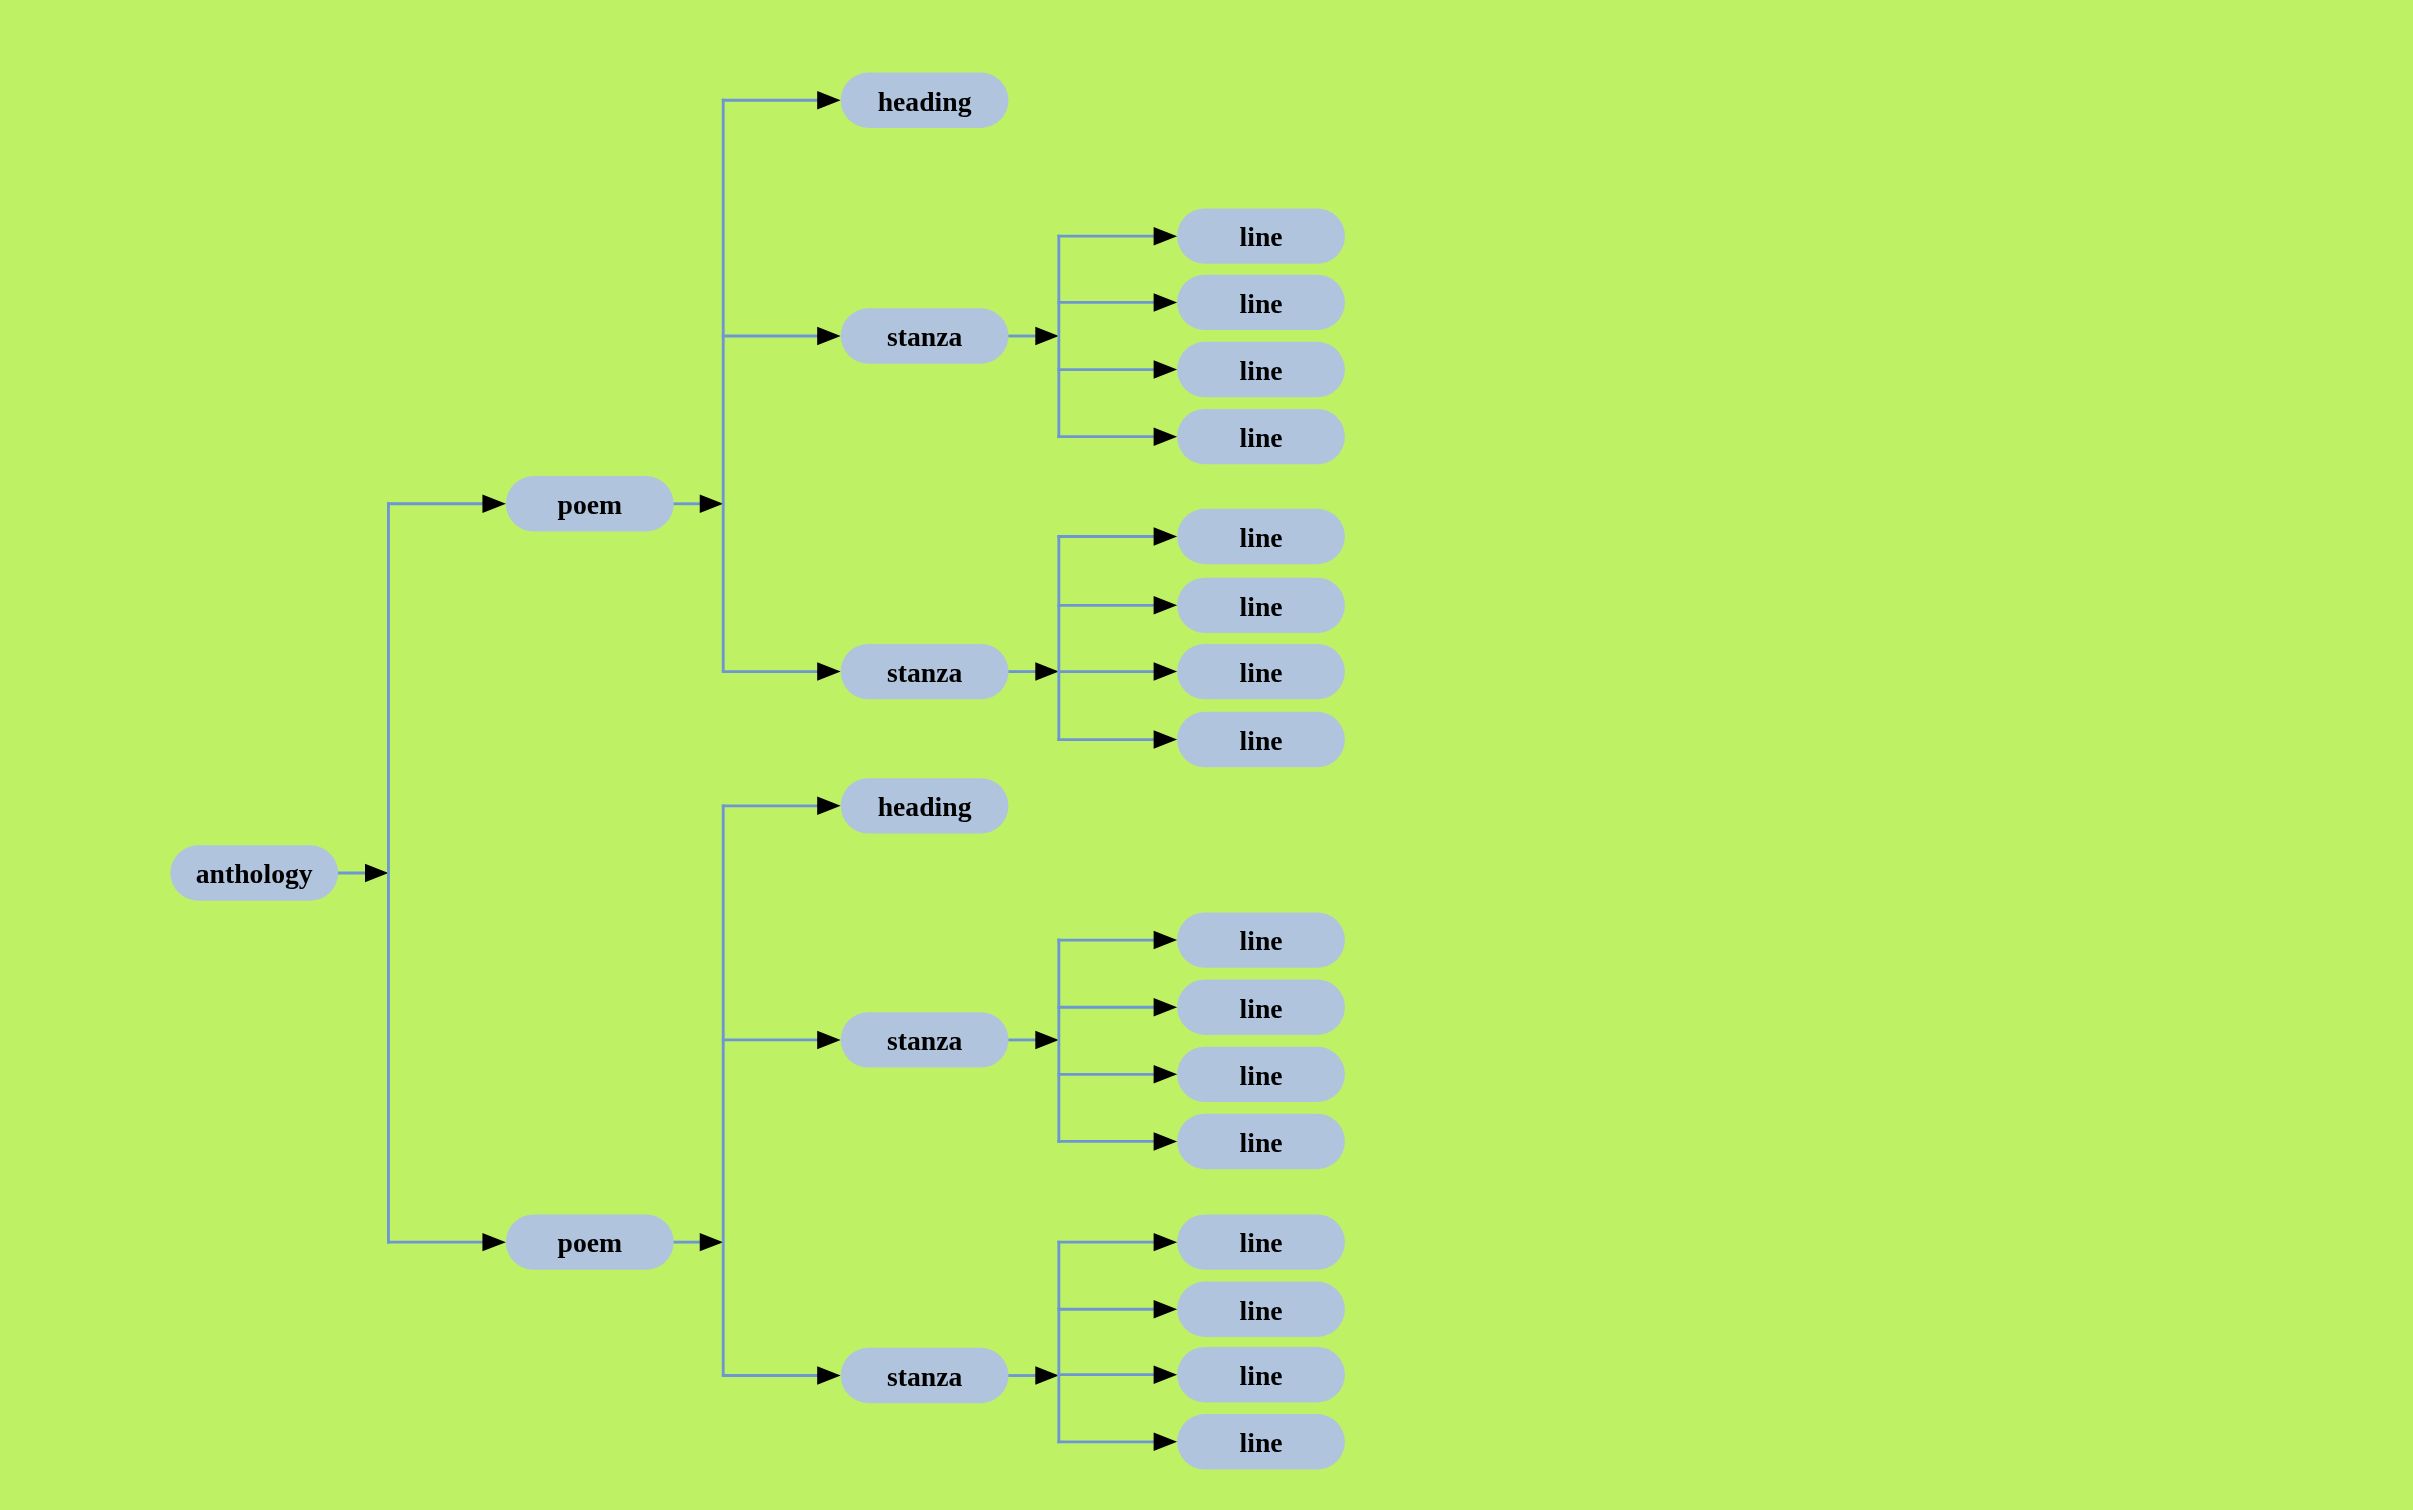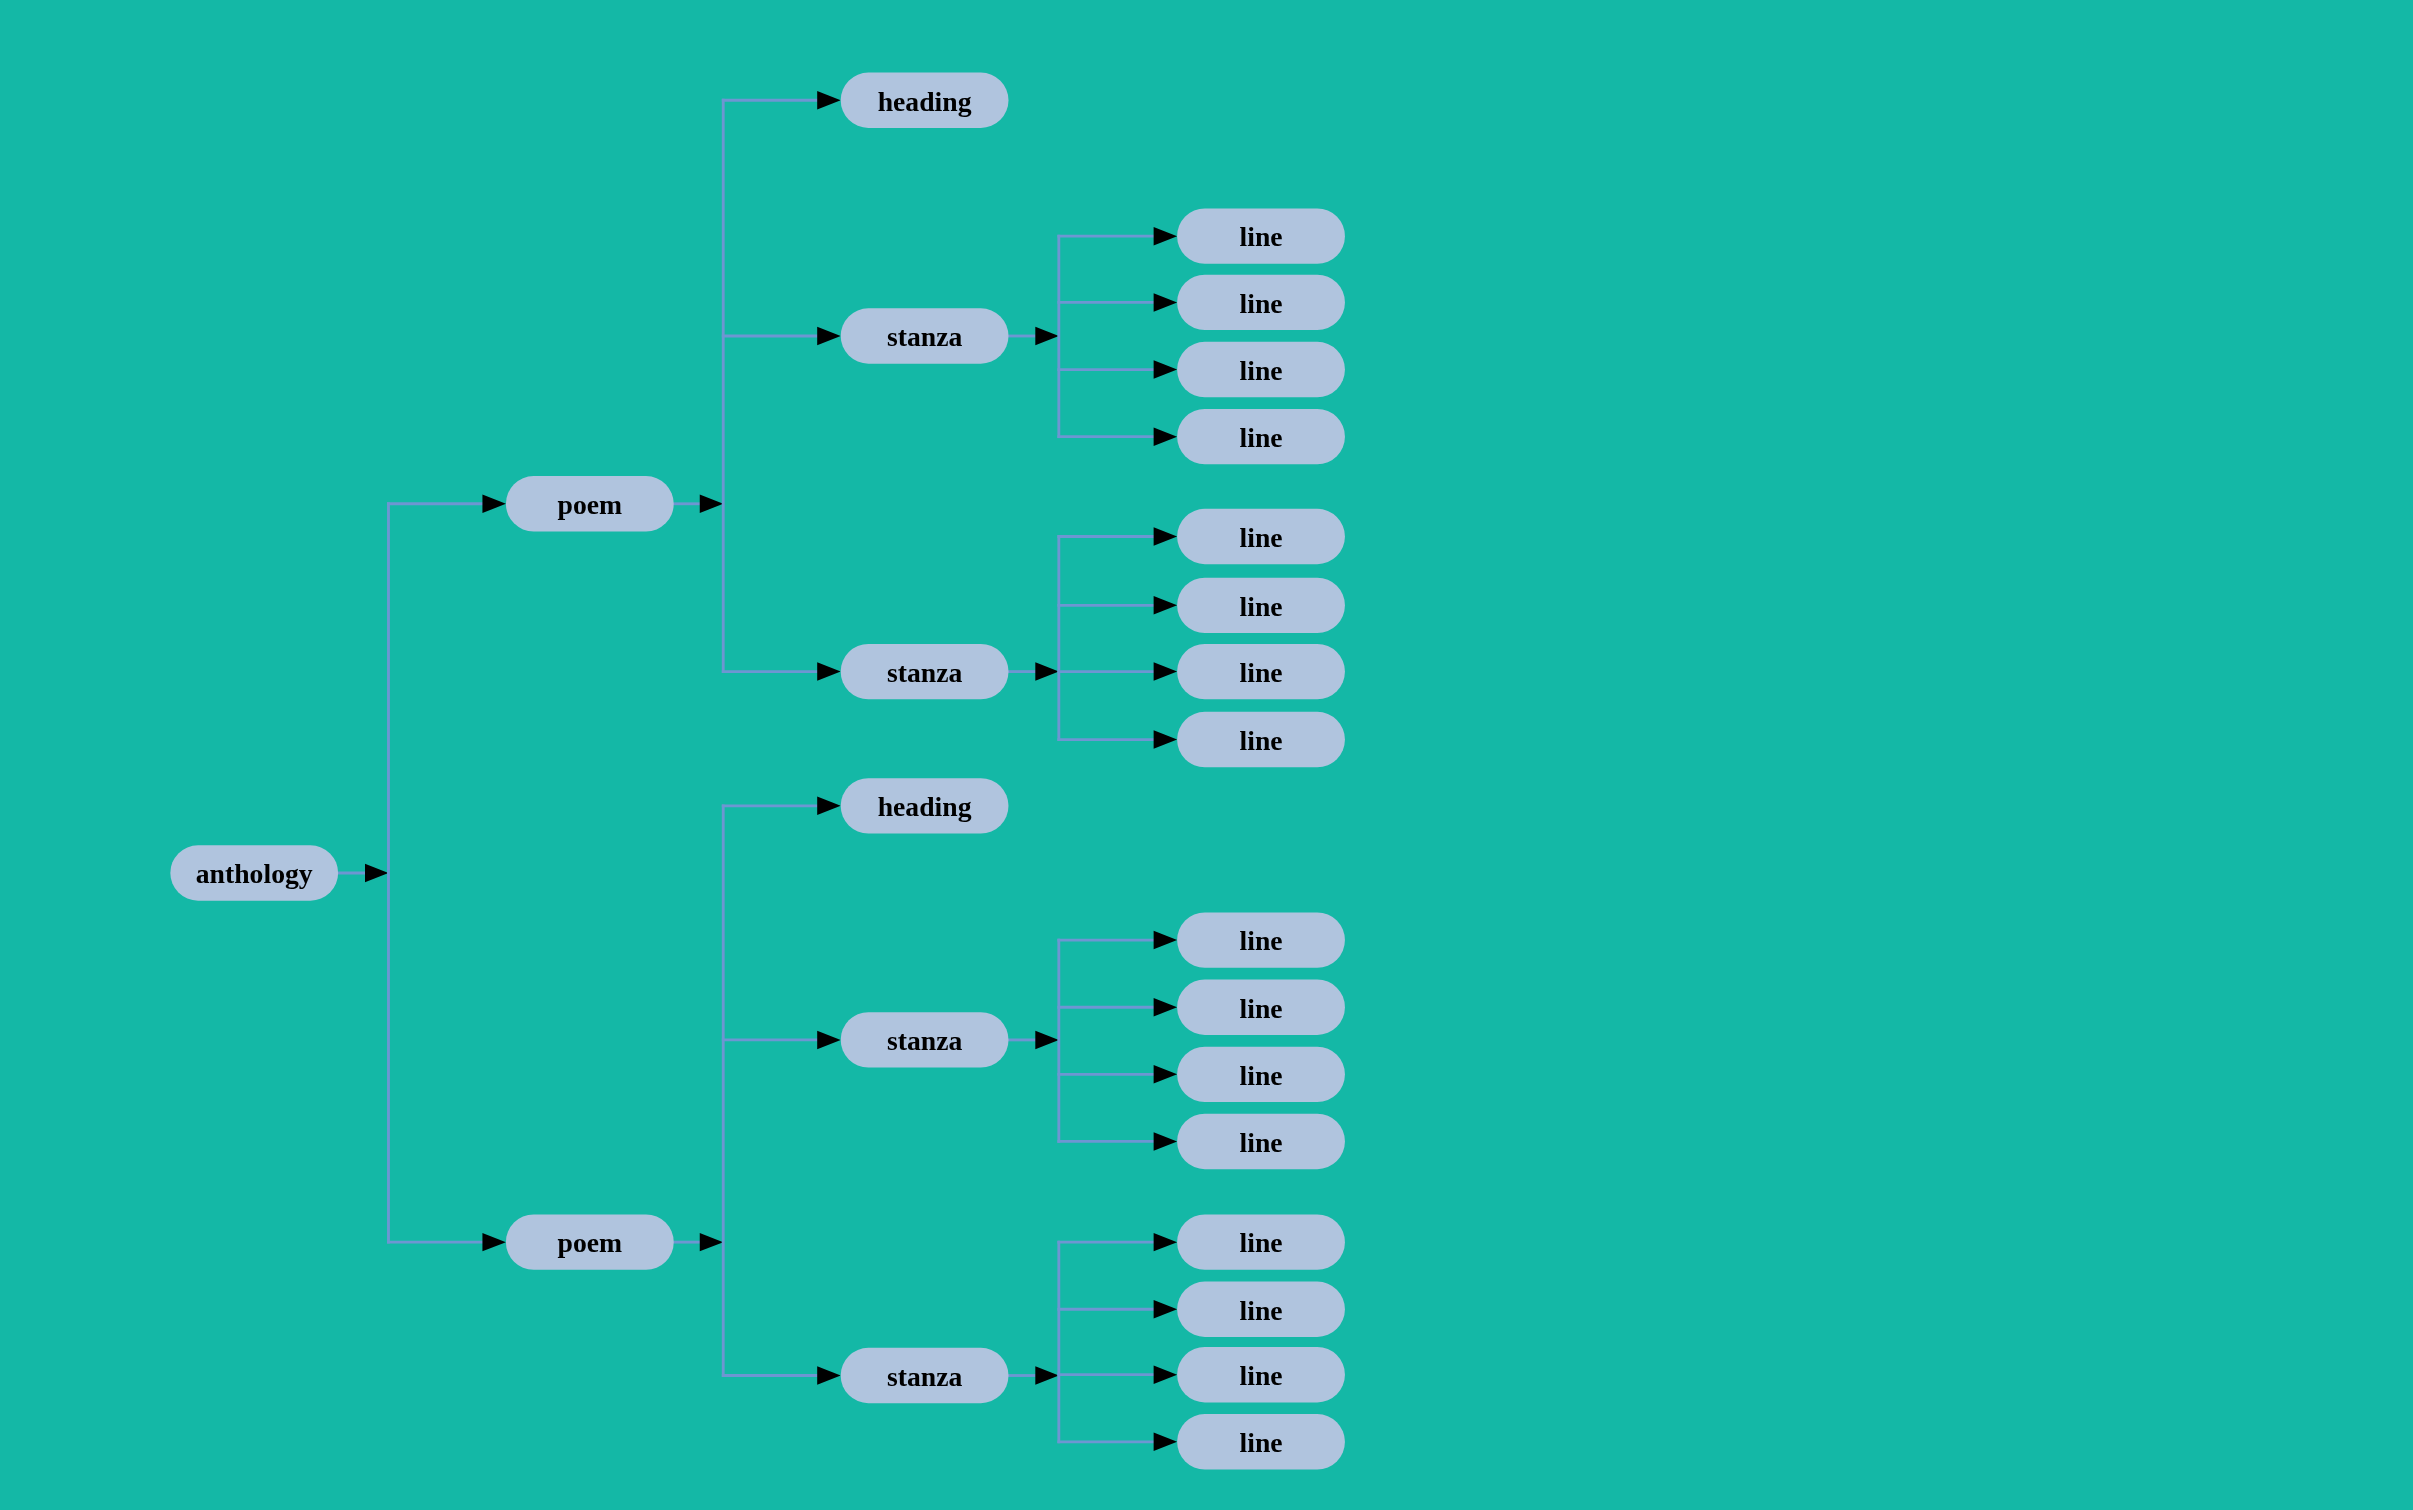--- a/index.html
+++ b/index.html
@@ -4,21 +4,21 @@
 <style>
   html, body {
     margin: 0;
     padding: 0;
     background: #ffffff;
   }
   .canvas {
     position: relative;
     width: 2413px;
     height: 1511px;
-    background: #14b8a6;
+    background: #bef264;
     overflow: hidden;
   }
   svg text {
     font-family: "Liberation Serif", "DejaVu Serif", serif;
     font-weight: 700;
     font-size: 33px;
     fill: #000000;
   }
 </style>
 </head>

